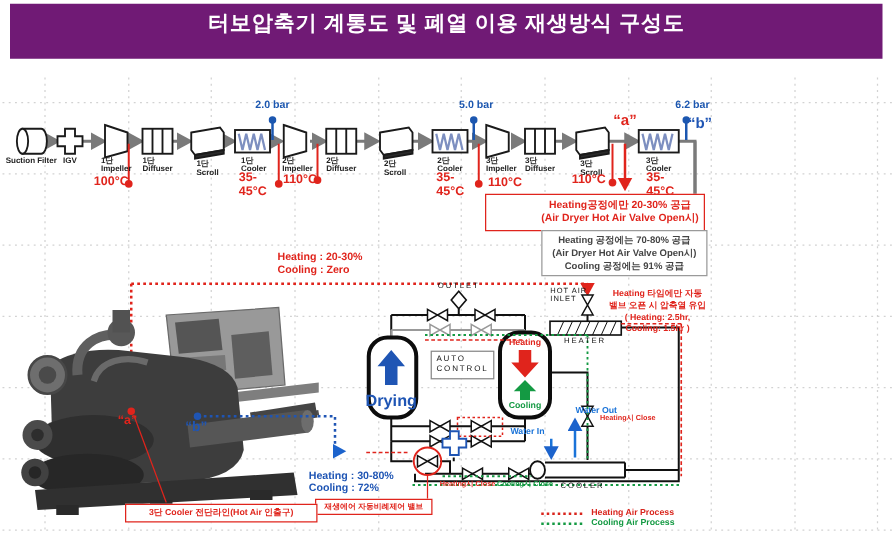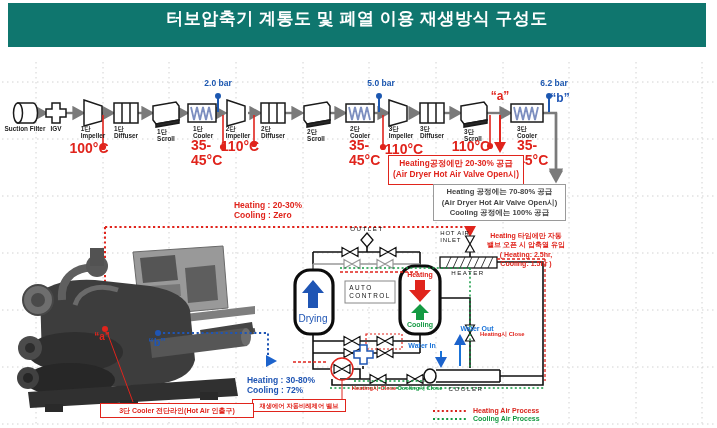--- a/index.html
+++ b/index.html
@@ -1,48 +1,48 @@
 <!DOCTYPE html>
 <html><head>
 <meta charset="utf-8">
 <style>
   html,body{margin:0;padding:0;background:#fff;}
   .stage{position:relative;width:717px;height:428px;background:#fff;overflow:hidden;
          font-family:"Liberation Sans",sans-serif;}
-  .titlebar{position:absolute;left:8px;top:3px;width:698px;height:44px;background:#0f766e;
+  .titlebar{position:absolute;left:8px;top:3px;width:698px;height:44px;background:#701a75;
             color:#fff;text-align:center;z-index:3;}
   .titlebar .ko{font-size:17px;font-weight:bold;margin-top:4px;letter-spacing:.5px;}
   .titlebar .en{font-size:12.5px;margin-top:2px;}
   svg.diagram{position:absolute;left:0;top:0;z-index:1;}
   .lbl{position:absolute;transform:translateX(-50%);line-height:1.08;
        white-space:nowrap;color:#222;z-index:2;}
   .lbl-l{position:absolute;white-space:nowrap;z-index:2;}
   .comp{font-size:6.4px;font-weight:bold;}
   .comp span{display:block;}
   .press{font-size:8.5px;font-weight:bold;color:#1c57b0;}
-  .temp{font-size:14px;font-weight:bold;color:#e0241c;}
+  .temp{font-size:10px;font-weight:bold;color:#e0241c;}
   .wrap2{white-space:normal;width:26px;line-height:1.05;}
   .tapA{font-size:12px;font-weight:bold;color:#e0241c;}
   .tapB{font-size:12px;font-weight:bold;color:#1f55b4;}
   .notebox{position:absolute;background:#fff;text-align:center;font-weight:bold;z-index:2;}
   #redbox{left:388px;top:155px;width:134px;height:26px;border:1.5px solid #e0241c;color:#e0241c;
-          font-size:8.3px;line-height:1.3;padding-top:2px;}
+          font-size:8.3px;line-height:1.3;padding-top:2px;padding-left:40px;}
   #graybox{left:433px;top:184px;width:131px;height:33px;border:1px solid #9a9a9a;color:#444;
            font-size:7.6px;line-height:1.4;padding-top:2px;}
   #ratiotop{font-size:8.5px;font-weight:bold;color:#e0241c;line-height:1.2;}
   #ratiobottom{font-size:8.5px;font-weight:bold;color:#1f55b4;line-height:1.2;}
   #valvecallout{left:252px;top:399px;width:92px;height:11px;border:1.2px solid #e0241c;color:#e0241c;
                 font-size:6.3px;line-height:11px;}
   #machinecallout{left:100px;top:403px;width:152px;height:13px;border:1.2px solid #e0241c;color:#e0241c;
                   font-size:7px;line-height:13px;}
   #timingnote{font-size:7px;font-weight:bold;color:#e0241c;line-height:1.35;text-align:center;}
   .schLbl{font-size:6.2px;letter-spacing:1.5px;color:#111;}
   .schLbl2{font-size:6px;letter-spacing:.8px;color:#111;line-height:1.15;}
   .blueTxt{font-size:7px;font-weight:bold;color:#1a73d8;}
-  .towerBlue{font-size:10px;font-weight:normal;color:#1f55b4;}
+  .towerBlue{font-size:13px;font-weight:bold;color:#1f55b4;}
   .towerRed{font-size:7px;font-weight:bold;color:#e0241c;}
   .towerGreen{font-size:7px;font-weight:bold;color:#149a43;}
   .closeRed{font-size:5.8px;font-weight:bold;color:#e0241c;}
   .closeGreen{font-size:5.8px;font-weight:bold;color:#149a43;}
   .legendRed{font-size:7px;font-weight:bold;color:#d9251d;}
   .legendGreen{font-size:7px;font-weight:bold;color:#149a43;}
 </style>
 </head>
 <body>
 
@@ -346,23 +346,23 @@
   <div class="lbl tapA" style="left:500px;top:90px">“a”</div>
   <div class="lbl tapB" style="left:560px;top:92px">“b”</div>
 
   <div class="notebox" id="redbox">
     <div>Heating공정에만 20-30% 공급</div>
       <div>(Air Dryer Hot Air Valve Open시)</div>
   </div>
   <div class="notebox" id="graybox">
     <div>Heating 공정에는 70-80% 공급</div>
       <div>(Air Dryer Hot Air Valve Open시)</div>
-      <div>Cooling 공정에는 100% 공급</div>
-  </div>
-  <div class="lbl" id="ratiotop" style="left:268px;top:200px">
+      <div>Cooling 공정에는 91% 공급</div>
+  </div>
+  <div class="lbl" id="ratiotop" style="left:256px;top:200px">
     <div>Heating : 20-30%</div>
       <div>Cooling : Zero</div>
   </div>
   <div class="lbl" id="ratiobottom" style="left:281px;top:375px">
     <div>Heating : 30-80%</div>
       <div>Cooling : 72%</div>
   </div>
   <div class="notebox" id="valvecallout">재생에어 자동비례제어 밸브</div>
   <div class="notebox" id="machinecallout">3단 Cooler 전단라인(Hot Air 인출구)</div>
   <div class="lbl-l" id="timingnote" style="left:484px;top:231px;width:84px">

